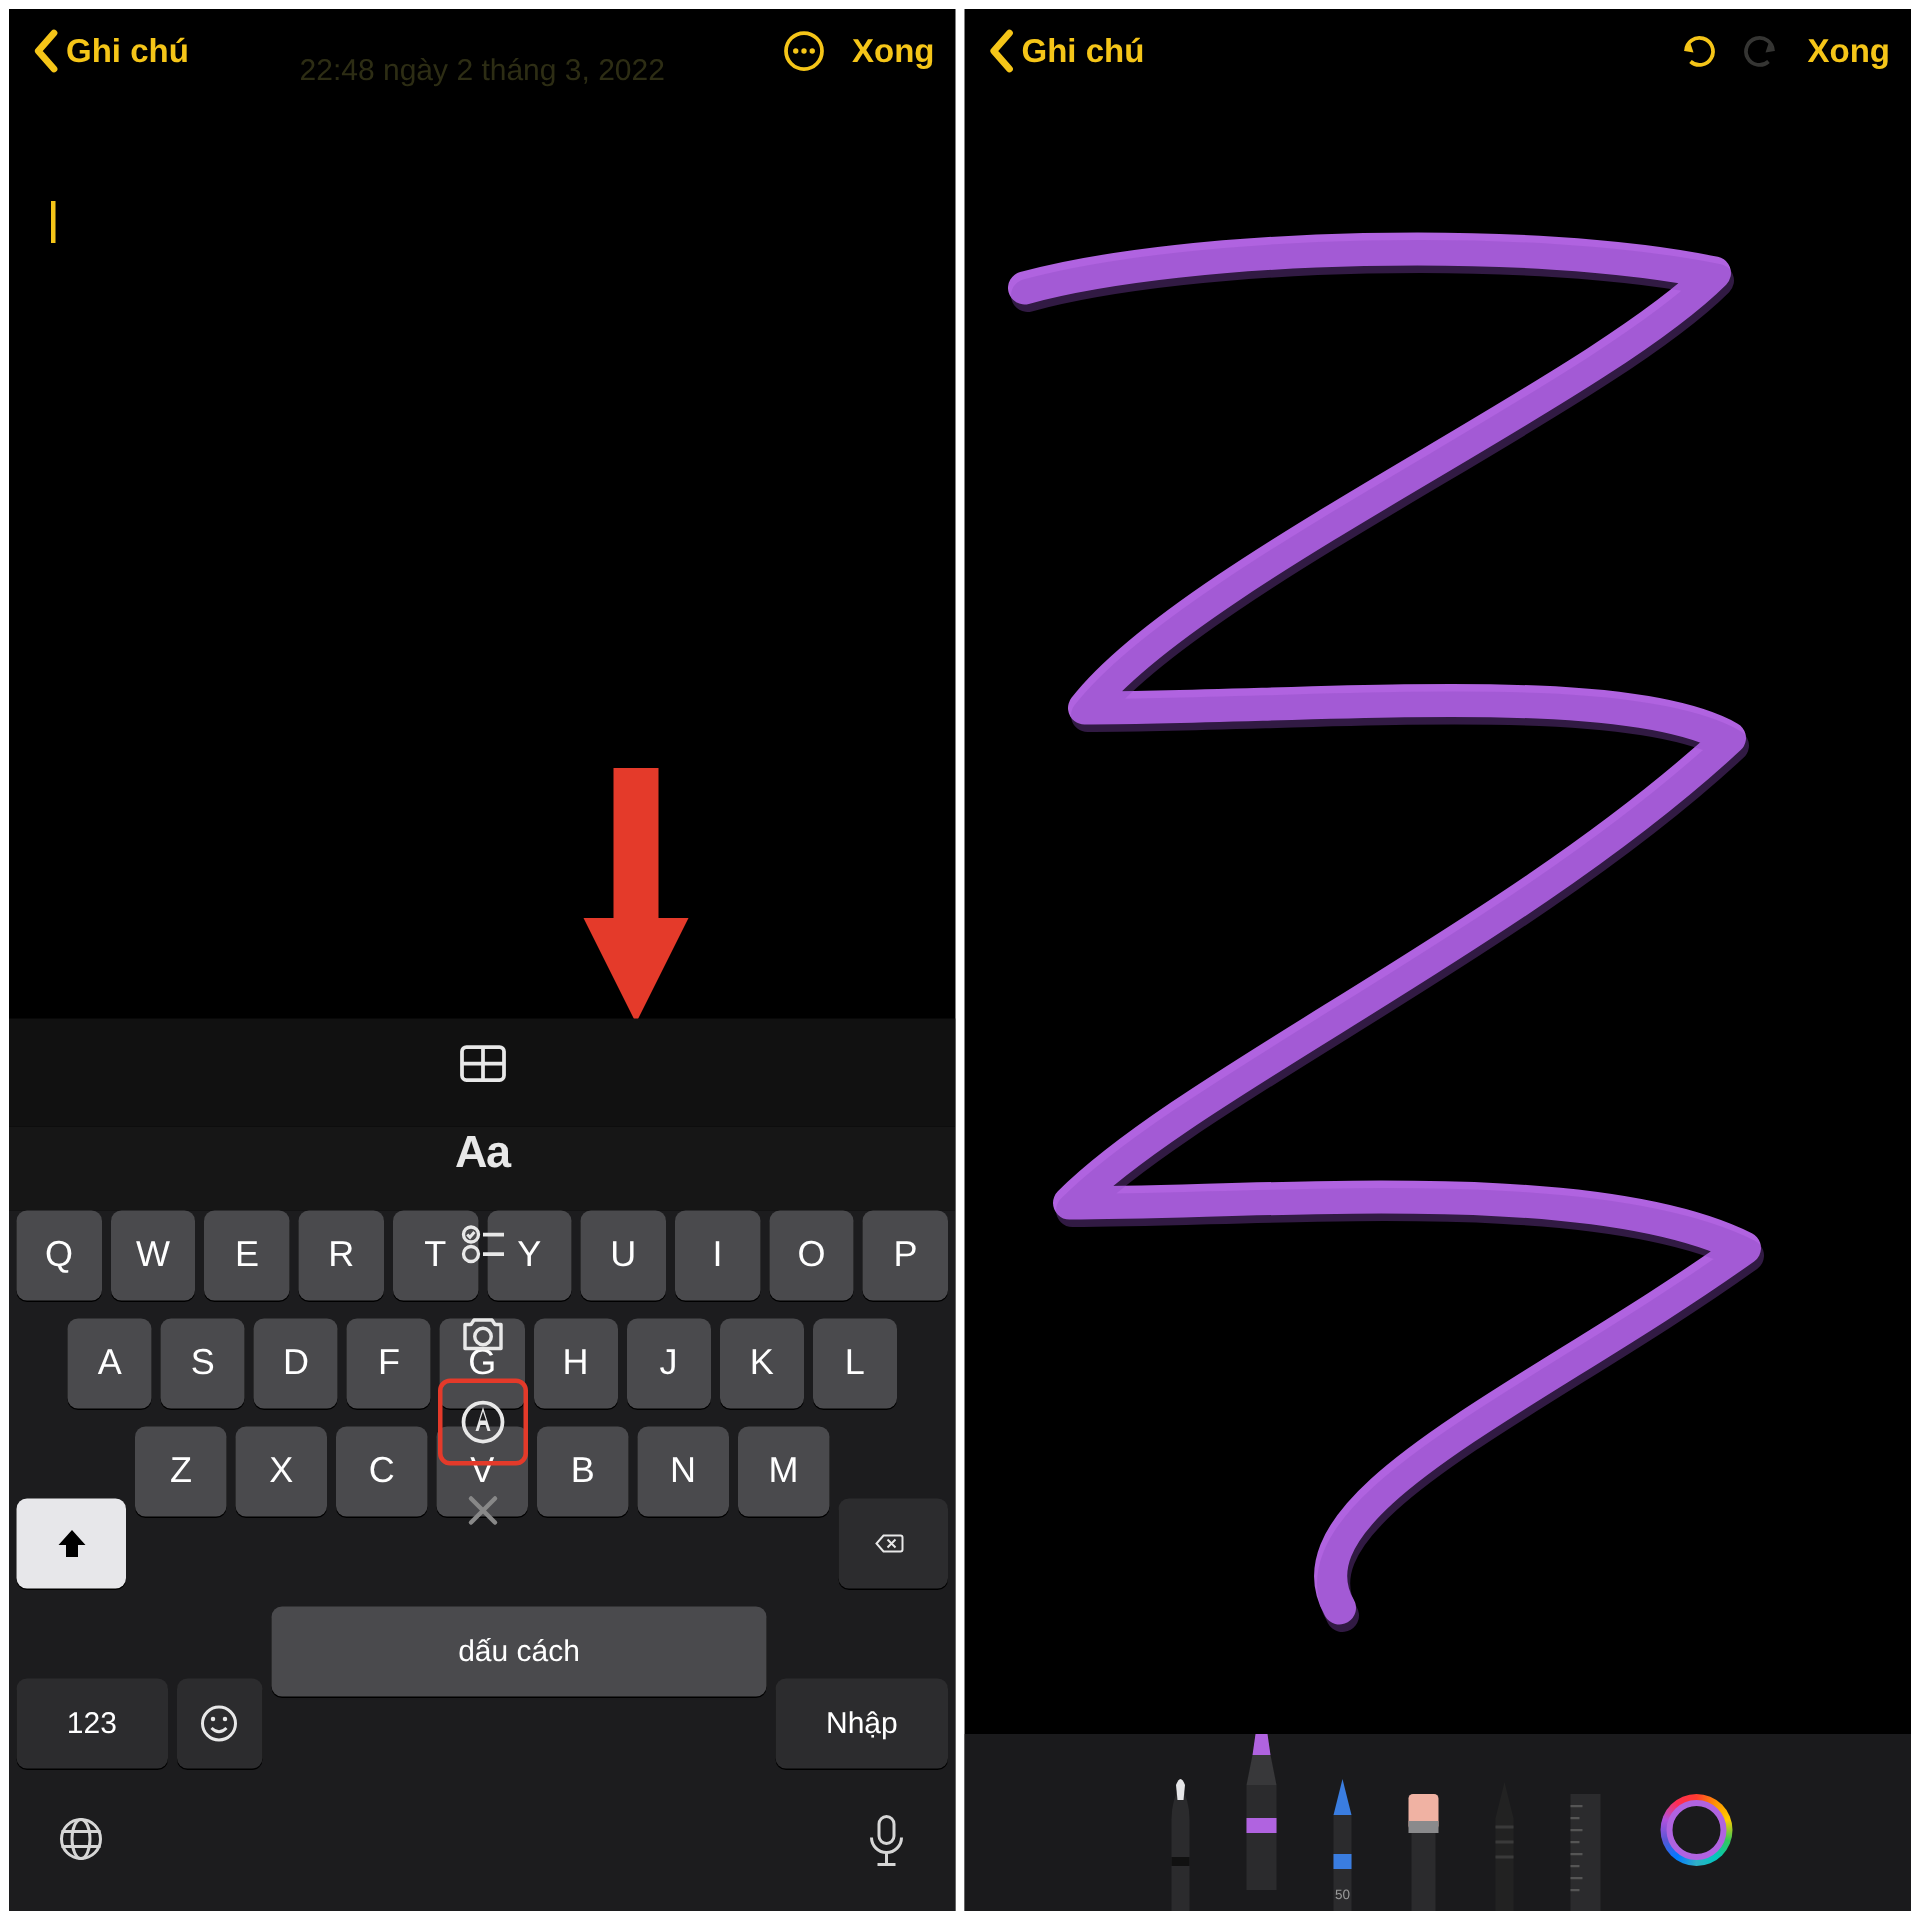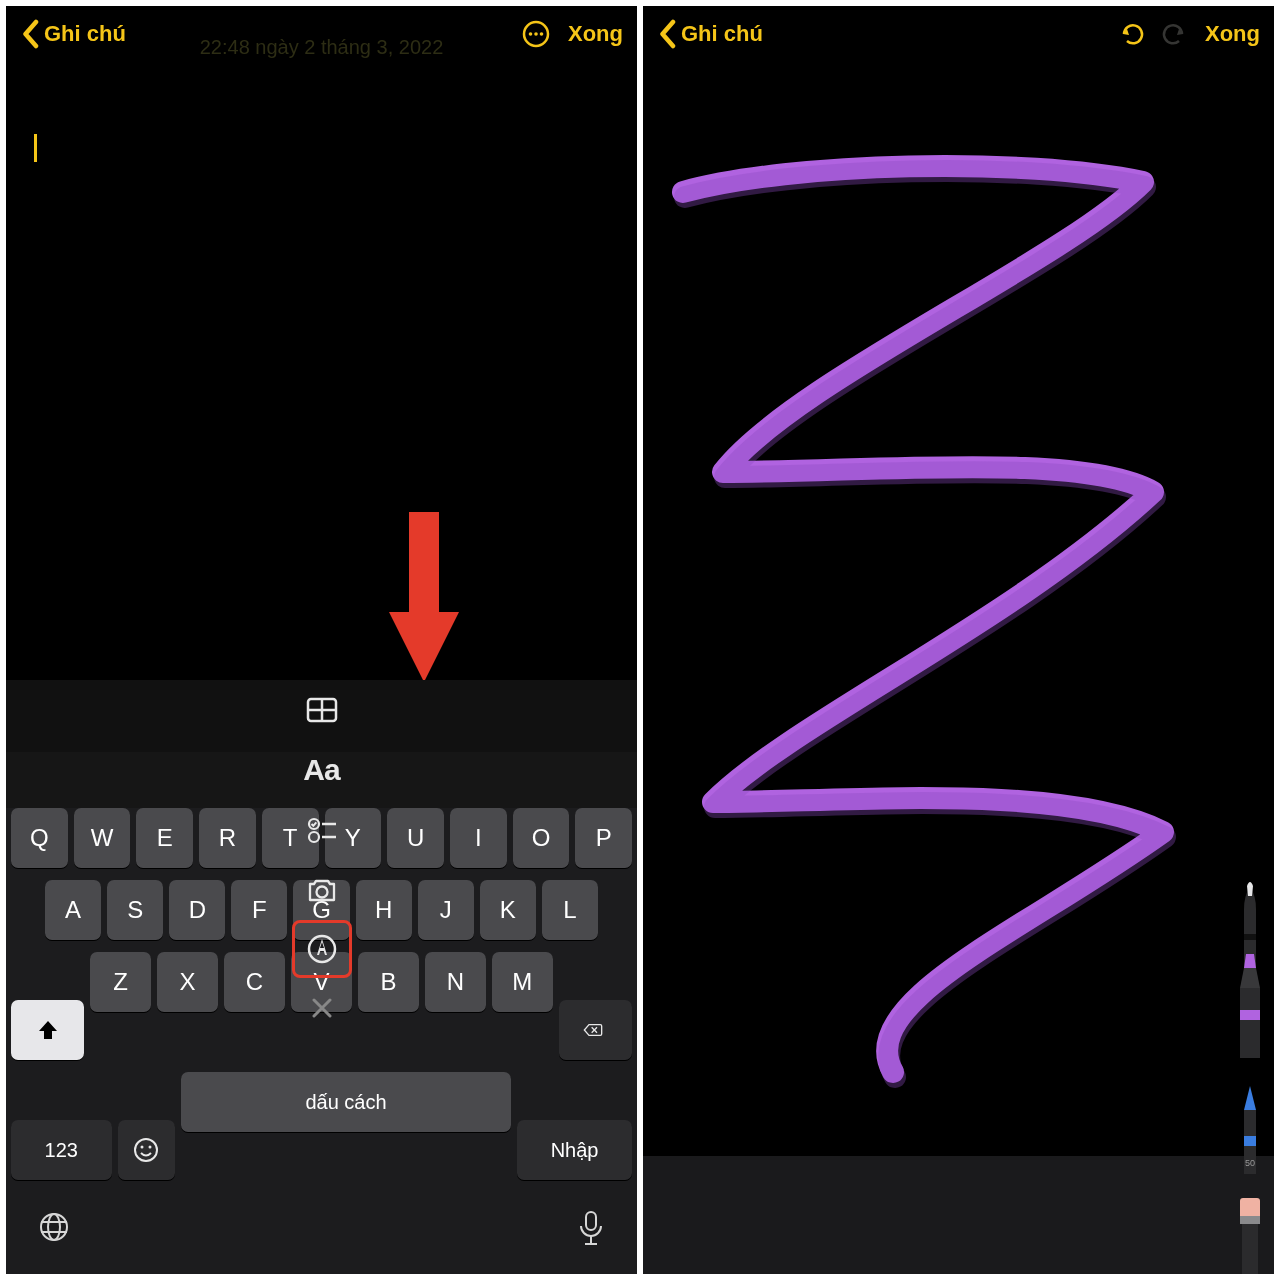--- a/index.html
+++ b/index.html
@@ -91,21 +91,20 @@
   .key.space { flex:4.6; background:#4a4a4d; font-size:20px; }
   .key.enter { flex:1.6; font-size:20px; }
   .keyb-bottom { display:flex; justify-content:space-between; padding: 18px 26px 8px 26px; color:#d6d6d6; }
 
   
   .canvas { flex:1; position:relative; overflow:hidden; }
   .toolbar {
     height:118px; background:#1a1a1c;
     display:flex; align-items:flex-end; justify-content:center; gap:6px;
     padding-bottom:0;
-    flex-direction:column;
   }
   .tool {
     width:48px; height:96px; position:relative;
     display:flex; align-items:flex-end; justify-content:center;
   }
   .color-swatch {
     width:48px; height:48px; border-radius:50%;
     background: conic-gradient(#ff3b30,#ff9500,#ffcc00,#34c759,#00c7be,#30b0c7,#007aff,#5856d6,#af52de,#ff2d55,#ff3b30);
     display:flex; align-items:center; justify-content:center; margin-bottom:30px; margin-left:20px;
   }

